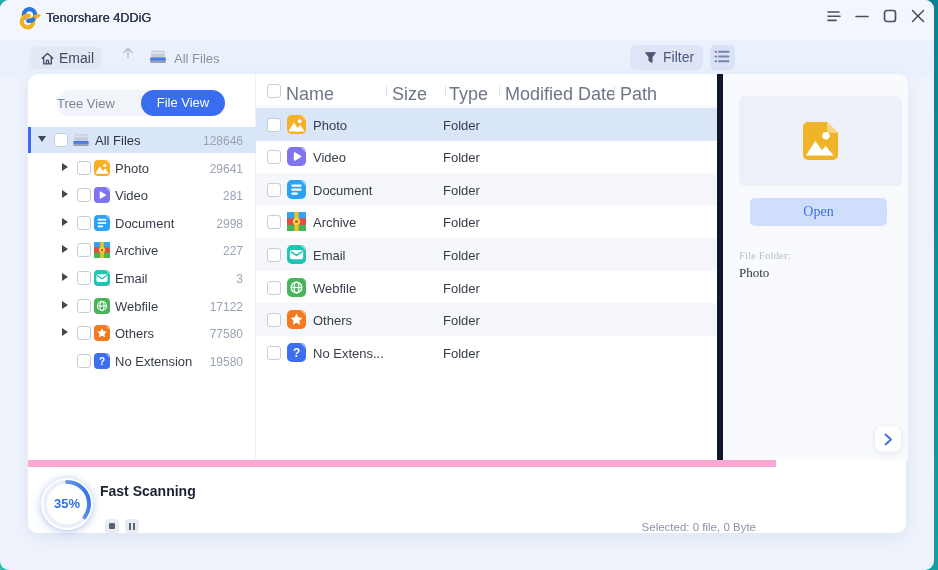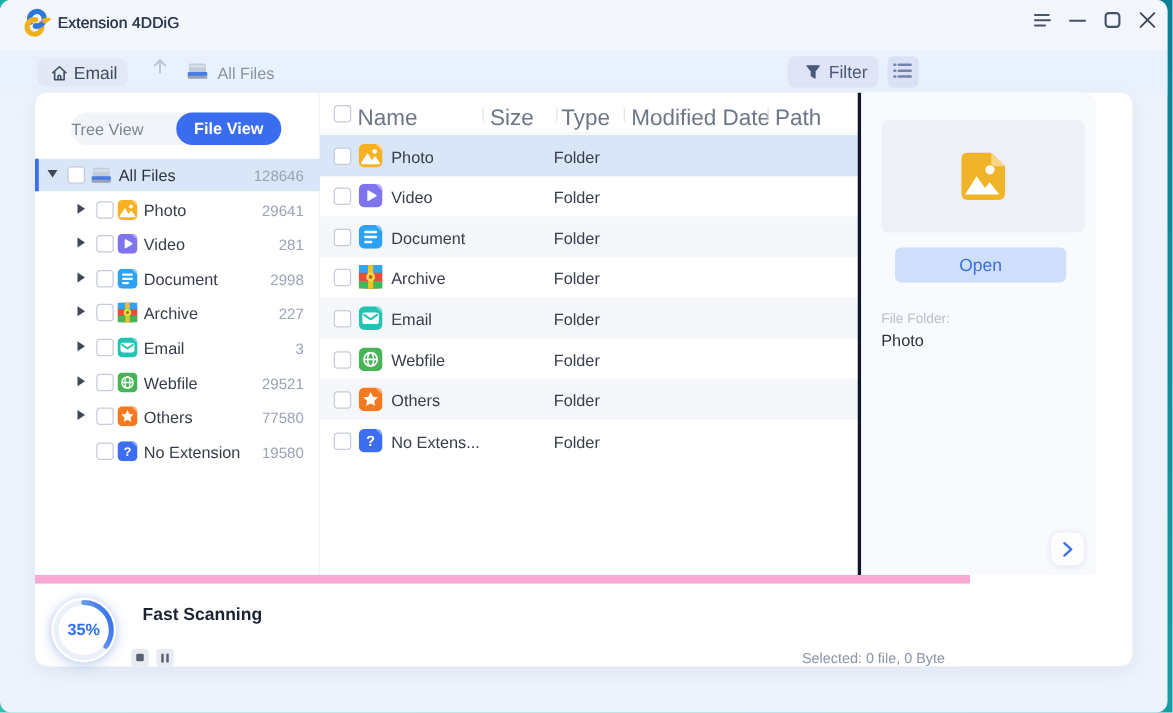--- a/index.html
+++ b/index.html
@@ -18,68 +18,68 @@
 .allfileslbl { position:absolute; left:174px; top:11px; font-size:13px; color:#8a92a2; }
 .filterbtn { position:absolute; left:630px; top:5px; width:73px; height:25px; background:#dfe5f7; border-radius:6px; color:#4b5878; font-size:14px; }
 .filterbtn span { position:absolute; left:33px; top:4px; }
 .listbtn { position:absolute; left:710px; top:5px; width:25px; height:25px; background:#dbe2f5; border-radius:5px; }
 .searchbox { position:absolute; left:742px; top:5px; width:162px; height:24px; background:#ffffff; border:1px solid #e7ecf3; border-radius:4px; }
 .searchbox .ph { position:absolute; left:12px; top:4px; font-size:13px; color:#b7bfcc; }
 .card { position:absolute; left:28px; top:74px; width:878px; height:459px; background:#ffffff; border-radius:10px; box-shadow:0 4px 14px rgba(120,145,185,.12); }
 .sidebar { position:absolute; left:0; top:0; width:228px; height:386px; border-right:1px solid #eef1f6; }
 .toggle { position:absolute; left:29px; top:16px; width:168px; height:26px; background:#f1f4f8; border-radius:13px; }
 .toggle .tv { position:absolute; left:0; top:6px; width:84px; text-align:left; font-size:13px; color:#7d8693; }
-.toggle .fv { position:absolute; left:84px; top:0; width:84px; height:26px; background:#3a6cf0; border-radius:13px; color:#fff; font-size:13px; font-weight:bold; text-align:center; line-height:26px; }
+.toggle .fv { position:absolute; left:84px; top:0; width:84px; height:26px; background:#3a6cf0; border-radius:13px; color:#fff; font-size:13px; font-weight:normal; text-align:center; line-height:26px; }
 .trow { position:absolute; left:0; width:228px; height:26px; }
 .trow .tri { position:absolute; top:9px; width:0; height:0; }
 .trow .cb { position:absolute; top:6px; width:14px; height:14px; background:#fff; border:1px solid #c6cdd8; border-radius:3px; }
 .trow .lb { position:absolute; top:6px; font-size:13px; color:#363c49; }
 .trow .ct { position:absolute; right:13px; top:7px; font-size:12px; color:#9aa3b3; }
 .allfiles { background:#d9e6f8; }
 .allfiles .bar { position:absolute; left:0; top:0; width:3px; height:26px; background:#3a6cf0; }
 .main { position:absolute; left:228px; top:0; width:461px; height:386px; }
 .thead { position:absolute; left:0; top:0; width:461px; height:33px; border-bottom:1px solid #eef1f5; }
 .thead .h { position:absolute; top:10px; font-size:18px; color:#6d7687; }
 .thead .sep { position:absolute; top:12px; width:1px; height:11px; background:#dfe3ea; }
 .frow { position:absolute; left:0; width:461px; height:33px; }
 .frow .cb { position:absolute; left:11px; top:10px; width:14px; height:14px; background:#fff; border:1px solid #c6cdd8; border-radius:3px; }
 .frow .ic { position:absolute; left:31px; top:7px; }
 .frow .lb { position:absolute; left:57px; top:10px; font-size:13px; color:#363c49; }
 .frow .ty { position:absolute; left:187px; top:10px; font-size:13px; color:#363c49; }
 .rowsel { background:#d9e6f8; }
 .rowalt { background:#f5f7fa; }
-.rpanel { position:absolute; left:658px; top:0; width:191px; height:386px; background:#f8fafd; border-left:3px solid #0f172a; border-radius:0 10px 0 0; }
+.rpanel { position:absolute; left:689px; top:0; width:191px; height:386px; background:#f8fafd; border-left:6px solid #0f172a; border-radius:0 10px 0 0;font-family:Liberation Serif, serif; }
 .preview { position:absolute; left:16px; top:22px; width:163px; height:90px; background:#edf1f7; border-radius:6px; }
 .openbtn { position:absolute; left:27px; top:124px; width:137px; height:28px; background:#cfdefa; border-radius:5px; color:#3a6fe0; font-size:14px; text-align:center; line-height:28px; }
 .ffl { position:absolute; left:16px; top:175px; font-size:11px; color:#b9bfc9; }
 .ffv { position:absolute; left:16px; top:191px; font-size:13px; color:#2e3340; }
 .nextbtn { position:absolute; left:151px; top:351px; width:28px; height:28px; background:#fdfdfe; border:1px solid #f0f2f6; border-radius:8px; box-shadow:0 1px 4px rgba(150,165,190,.2); }
 .scanbar { position:absolute; left:0; top:386px; width:748px; height:73px; border-top:7px solid #f9a8d4; border-radius:0 0 10px 10px; background:#fff; }
 .ring { position:absolute; left:13px; top:11px; width:52px; height:52px; border-radius:50%; box-shadow:0 2px 10px rgba(130,160,220,.45), 0 0 5px rgba(170,195,240,.4); }
 .ringpct { position:absolute; left:13px; top:11px; width:52px; height:52px; text-align:center; line-height:52px; font-size:13px; font-weight:bold; color:#2f6fe8; }
-.fstitle { position:absolute; left:86px; top:16px; font-size:14px; font-weight:bold; color:#1b2230; }
+.fstitle { position:absolute; left:72px; top:16px; font-size:14px; font-weight:bold; color:#1b2230; }
 .fssub { position:absolute; left:77px; top:34px; font-size:11px; letter-spacing:-0.1px; color:#8b93a3; }
 .mbtn { position:absolute; top:52px; width:14px; height:14px; background:#e8ecf2; border-radius:3px; }
 .recover { position:absolute; left:768px; top:17px; width:90px; height:28px; background:#2e6de6; border-radius:5px; color:#fff; font-size:13.5px; text-align:center; line-height:28px; }
 .selinfo { position:absolute; right:20px; top:54px; font-size:11.5px; color:#8b93a3; }
 </style>
 </head>
 <body>
 <div class="win">
 
   <div class="titlebar">
     <svg class="logo" width="26" height="26" viewBox="0 0 25 25">
       <g fill="none" stroke-linecap="round" transform="rotate(-8 12.5 12.5)">
         <path d="M7.3 10.5 A 5.6 5.6 0 1 1 10.7 13.9" stroke="#2b77dd" stroke-width="4.0"></path>
         <path d="M16.2 9.6 C 19.5 8.6 21.8 8.9 23.6 10.1 C 21.6 12.0 19.4 12.9 17.0 13.2 Z" fill="#f0b01c" stroke="none"></path>
         <path d="M15.1 12.7 A 5.6 5.6 0 1 1 11.7 9.3" stroke="#f0b01c" stroke-width="4.0"></path>
         <path d="M15.4 13.45 A 5.6 5.6 0 0 1 10.7 13.9" stroke="#2b77dd" stroke-width="4.0"></path>
       </g>
     </svg>
-    <div class="appname">Extension 4DDiG</div>
+    <div class="appname">Tenorshare 4DDiG</div>
     <svg class="wc" style="left:827px" width="14" height="14" viewBox="0 0 14 14">
         <g stroke="#4a5268" stroke-width="1.6" stroke-linecap="round">
           <line x1="1" y1="3" x2="12" y2="3"></line>
           <line x1="1" y1="7.2" x2="13" y2="7.2"></line>
           <line x1="1" y1="11.4" x2="9" y2="11.4"></line>
         </g>
       </svg>
     <svg class="wc" style="left:855px" width="14" height="14" viewBox="0 0 14 14">
         <line x1="1" y1="7.5" x2="13" y2="7.5" stroke="#454f68" stroke-width="1.6" stroke-linecap="round"></line>
       </svg>
@@ -218,21 +218,21 @@
           <div class="trow" style="top:218.60000000000002px">
             <div class="tri" style="left:34px;top:8px;border-top:4.5px solid transparent;border-bottom:4.5px solid transparent;border-left:6px solid #3f4654"></div>
             <div class="cb" style="left:49px"></div>
             <div style="position:absolute;left:66px;top:5px"><svg width="16" height="16" viewBox="0 0 20 20">
                 <rect width="20" height="20" rx="5" fill="#47b457"></rect>
                 <circle cx="10" cy="10" r="5.6" fill="none" stroke="#fff" stroke-width="1.5"></circle>
                 <ellipse cx="10" cy="10" rx="2.5" ry="5.6" fill="none" stroke="#fff" stroke-width="1.3"></ellipse>
                 <line x1="4.4" y1="10" x2="15.6" y2="10" stroke="#fff" stroke-width="1.3"></line>
               </svg></div>
             <div class="lb" style="left:87px">Webfile</div>
-            <div class="ct">29521</div>
+            <div class="ct">17122</div>
           </div>
           <div class="trow" style="top:246.20000000000002px">
             <div class="tri" style="left:34px;top:8px;border-top:4.5px solid transparent;border-bottom:4.5px solid transparent;border-left:6px solid #3f4654"></div>
             <div class="cb" style="left:49px"></div>
             <div style="position:absolute;left:66px;top:5px"><svg width="16" height="16" viewBox="0 0 20 20">
                 <rect width="20" height="20" rx="5" fill="#f5791f"></rect>
                 <path d="M13.8 0 L20 6.2 V2.5 A2.5 2.5 0 0 0 17.5 0 Z" fill="#fff" opacity="0.42"></path>
                 <path d="M10 3.8 L11.9 7.7 L16.1 8.3 L13 11.3 L13.8 15.4 L10 13.4 L6.2 15.4 L7 11.3 L3.9 8.3 L8.1 7.7 Z" fill="#fff"></path>
               </svg></div>
             <div class="lb" style="left:87px">Others</div>

